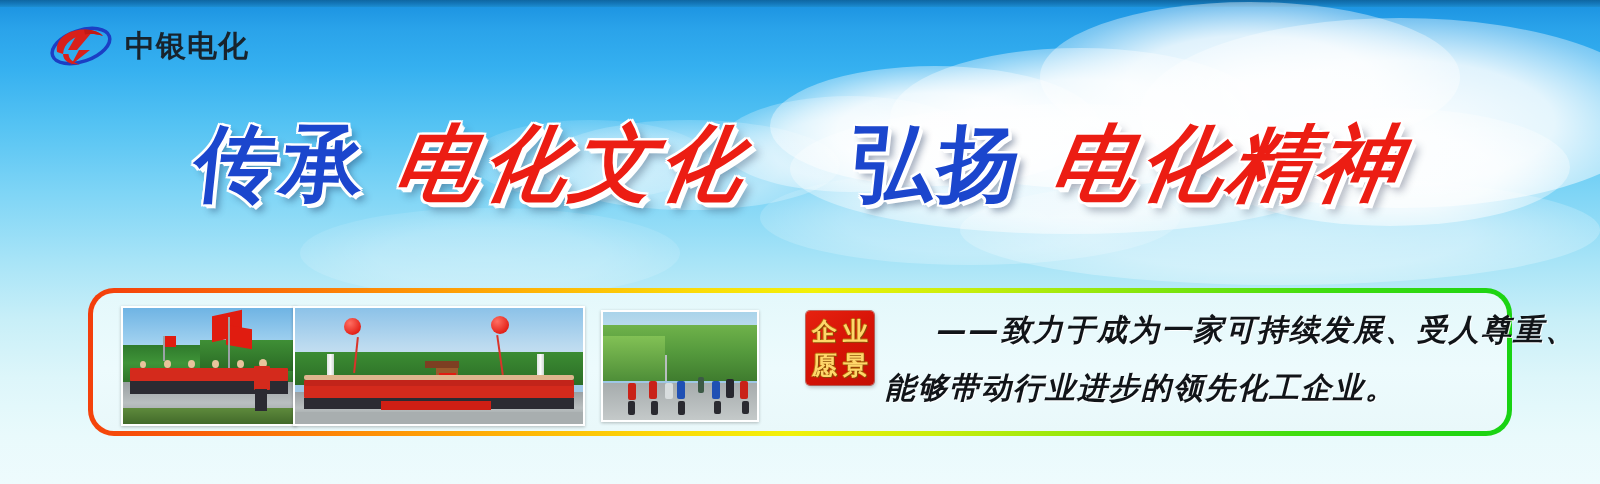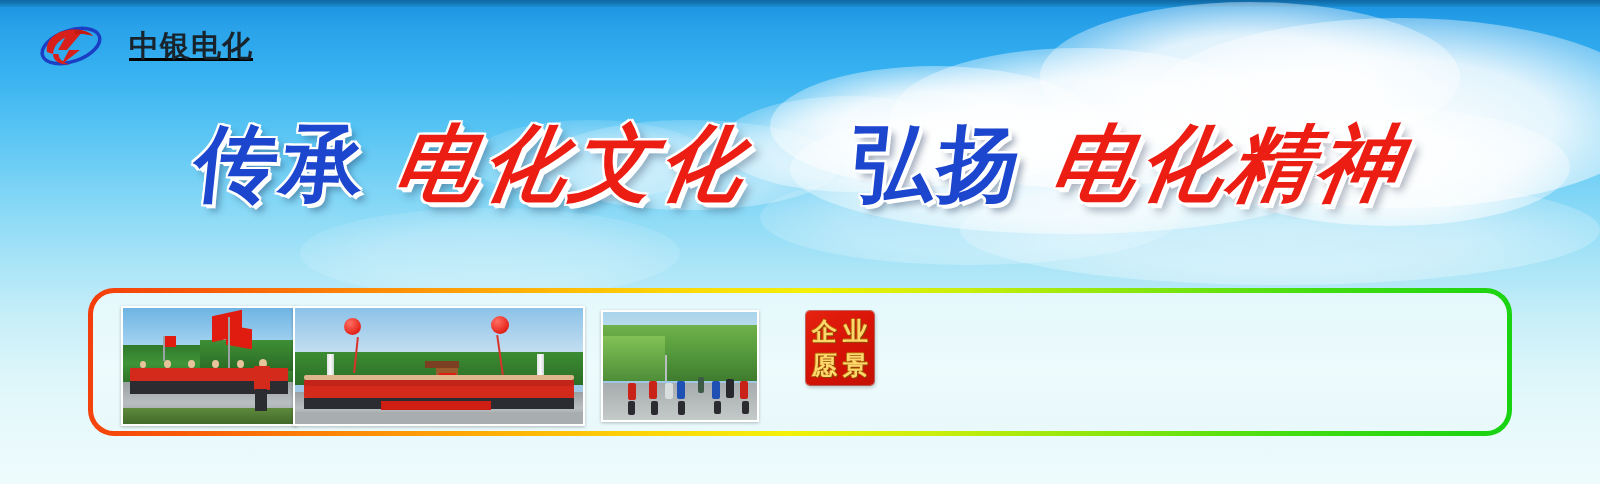--- a/index.html
+++ b/index.html
@@ -59,25 +59,24 @@
   .c7 { right: 620px;  top: 96px;  width: 260px; height: 96px;  opacity: .7;}
   .c8 { right: 760px;  top: 120px; width: 300px; height: 90px;  opacity: .5;}
   .c9 { right: 0px;    top: 175px; width: 640px; height: 110px; opacity: .55;}
   .c10{ right: 420px;  top: 170px; width: 420px; height: 95px;  opacity: .4;}
   .c11{ left: 470px;   top: 120px; width: 240px; height: 80px;  opacity: .34;}
   .c12{ left: 300px;   top: 208px; width: 380px; height: 90px;  opacity: .3;}
 
   
   .logo {
     position: absolute;
-    left: 38px; top: 21px;
+    left: 48px; top: 21px;
     display: flex;
     align-items: center;
-    gap: 25px;
-    text-decoration: underline;
+    gap: 11px;
   }
   .logo-mark { width: 66px; height: 50px; display: block; }
   .logo-text {
     font-size: 30px;
     font-weight: bold;
     color: #18232c;
     letter-spacing: 1px;
     line-height: 1;
     white-space: nowrap;
     font-family: "DejaVu Sans", "Liberation Sans", sans-serif;
@@ -333,17 +332,21 @@
         <div class="player" style="left:90%;top:82%;width:7px;height:13px;background:#2a2a30"></div>
       </div>
 
       <div class="seal">
         <span class="seal-ch">企</span>
         <span class="seal-ch">业</span>
         <span class="seal-ch">愿</span>
         <span class="seal-ch">景</span>
       </div>
 
+      <div class="slogan">
+        <span class="l1">——致力于成为一家可持续发展、受人尊重、</span>
+        <span class="l2">能够带动行业进步的领先化工企业。</span>
+      </div>
 
     </div>
   </div>
 
 </div>
 
 </body></html>

